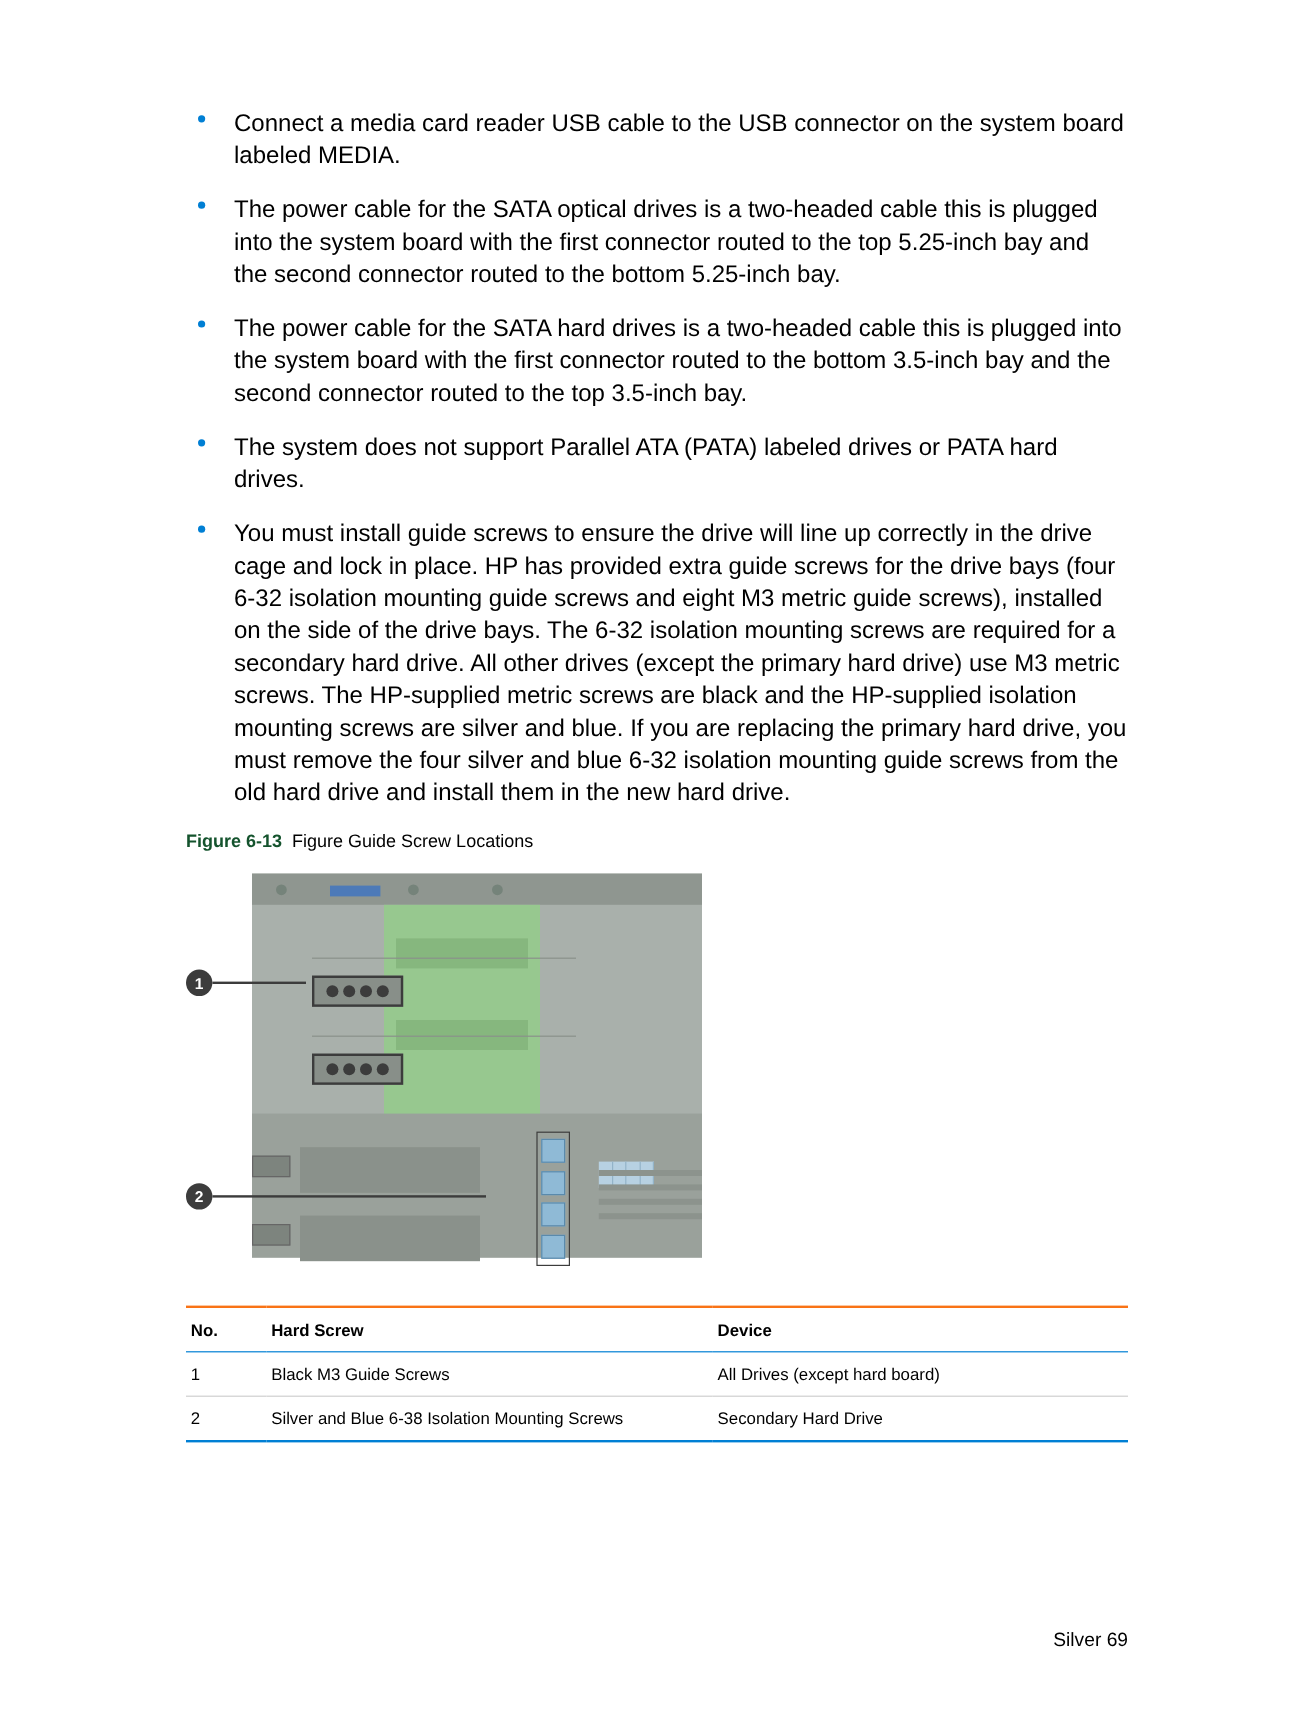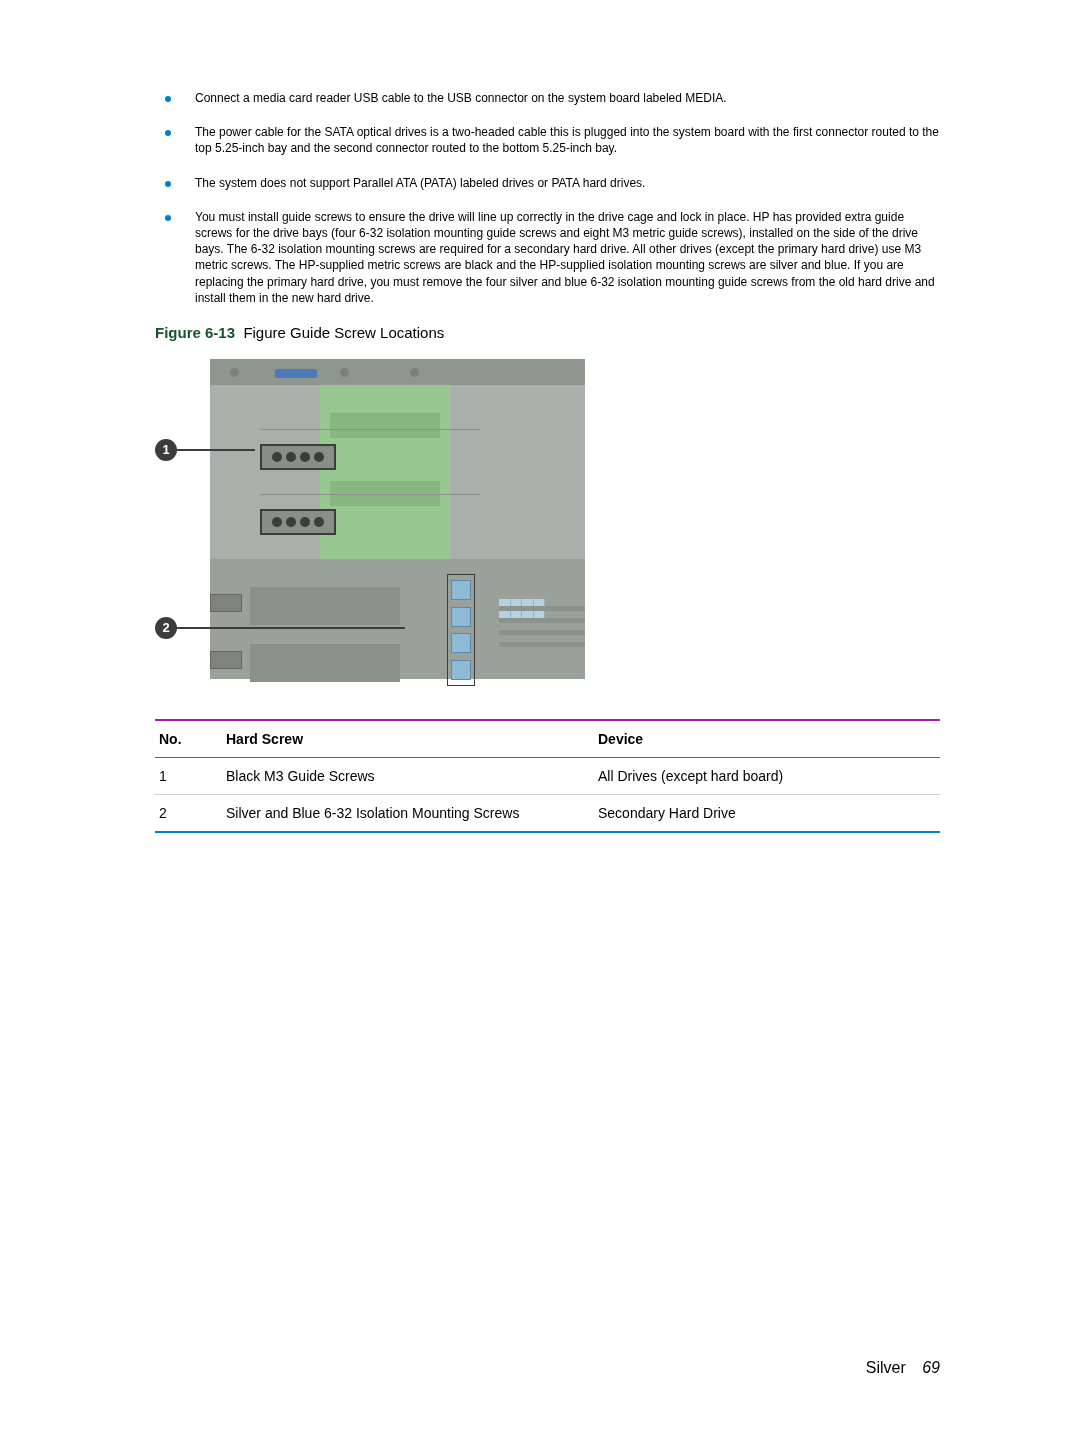--- a/index.html
+++ b/index.html
@@ -17,21 +17,21 @@
     padding: 90px 140px 60px 155px;
   }
   ul.bullets {
     list-style: none;
     margin: 0;
     padding: 0;
   }
   ul.bullets li {
     position: relative;
     padding-left: 40px;
-    font-size: 12px;
+    font-size: 20px;
     line-height: 1.35;
     margin-bottom: 18px;
   }
   ul.bullets li .dot {
     position: absolute;
     left: 10px;
     top: 6px;
     width: 6px;
     height: 6px;
     background: #007fd4;
@@ -112,43 +112,44 @@
   .rlines { position:absolute; right:0; top:240px; width:86px; }
   .rlines .l { height:5px; background:#8c938d; margin:7px 0; }
   .mini { position:absolute; right:40px; top:240px; width:46px; height:22px; background:#b7d1e2; display:flex; }
   .mini div { flex:1; border-right:1px solid #93b3c8; }
 
   table.gst {
     width: 100%;
     border-collapse: collapse;
     font-size: 14px;
   }
-  table.gst thead tr { border-top: 2px solid #a21caf; border-bottom: 1px solid #007fd4; }
+  table.gst thead tr { border-top: 2px solid #f97316; border-bottom: 1px solid #007fd4; }
   table.gst th { text-align: left; font-weight: bold; padding: 10px 8px 10px 4px; }
   table.gst td { padding: 10px 8px 10px 4px; border-bottom: 1px solid #cfcfcf; }
   table.gst tbody tr:last-child td { border-bottom: 2px solid #007fd4; }
   table.gst th:nth-child(1), table.gst td:nth-child(1){ width:55px; }
   table.gst th:nth-child(2), table.gst td:nth-child(2){ width:360px; }
 
   .footer {
     position: absolute;
     bottom: 60px;
     right: 140px;
     font-size: 16px;
   }
-  .footer .pn { margin-left: 12px; font-style: italic; }
+  .footer .pn { margin-left: 0; }
 </style>
 </head>
 <body>
 
 <div class="page">
 
   <ul class="bullets">
     <li><span class="dot"></span><span>Connect a media card reader USB cable to the USB connector on the system board labeled MEDIA.</span></li>
     <li><span class="dot"></span><span>The power cable for the SATA optical drives is a two-headed cable this is plugged into the system board with the first connector routed to the top 5.25-inch bay and the second connector routed to the bottom 5.25-inch bay.</span></li>
+    <li><span class="dot"></span><span>The power cable for the SATA hard drives is a two-headed cable this is plugged into the system board with the first connector routed to the bottom 3.5-inch bay and the second connector routed to the top 3.5-inch bay.</span></li>
     <li><span class="dot"></span><span>The system does not support Parallel ATA (PATA) labeled drives or PATA hard drives.</span></li>
     <li><span class="dot"></span><span>You must install guide screws to ensure the drive will line up correctly in the drive cage and lock in place. HP has provided extra guide screws for the drive bays (four 6-32 isolation mounting guide screws and eight M3 metric guide screws), installed on the side of the drive bays. The 6-32 isolation mounting screws are required for a secondary hard drive. All other drives (except the primary hard drive) use M3 metric screws. The HP-supplied metric screws are black and the HP-supplied isolation mounting screws are silver and blue. If you are replacing the primary hard drive, you must remove the four silver and blue 6-32 isolation mounting guide screws from the old hard drive and install them in the new hard drive.</span></li>
   </ul>
 
   <div class="figcap">
     <b>Figure 6-13</b>&nbsp;&nbsp;<span>Figure Guide Screw Locations</span>
   </div>
 
   <div class="figure">
     <div class="callout" style="top:90px;left:0;">
@@ -223,21 +224,21 @@
       </tr>
     </thead>
     <tbody>
       <tr>
         <td>1</td>
         <td>Black M3 Guide Screws</td>
         <td>All Drives (except hard board)</td>
       </tr>
       <tr>
         <td>2</td>
-        <td>Silver and Blue 6-32 Isolation Mounting Screws</td>
+        <td>Silver and Blue 6-38 Isolation Mounting Screws</td>
         <td>Secondary Hard Drive</td>
       </tr>
     </tbody>
   </table>
 
   <div class="footer">
     <span>Silver</span>
     <span class="pn">69</span>
   </div>
 </div>

